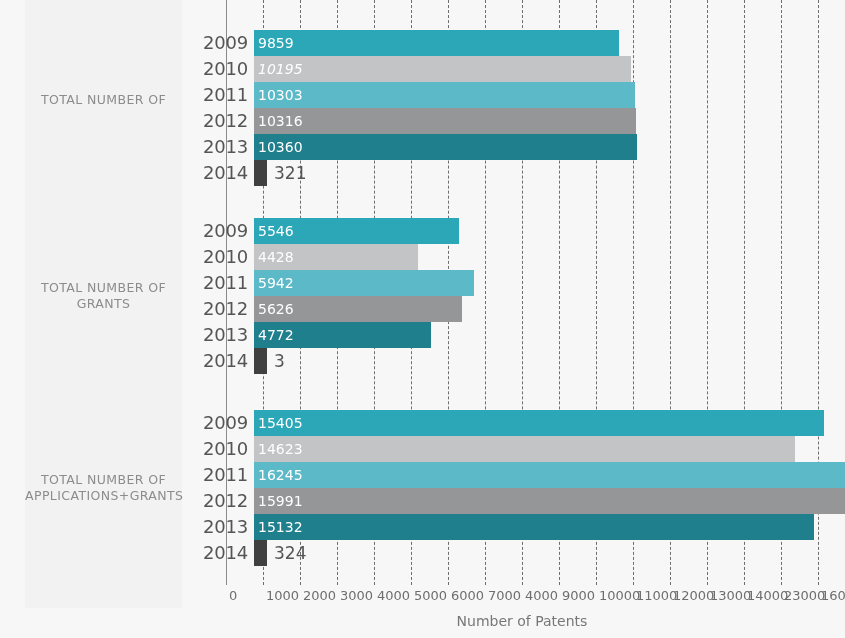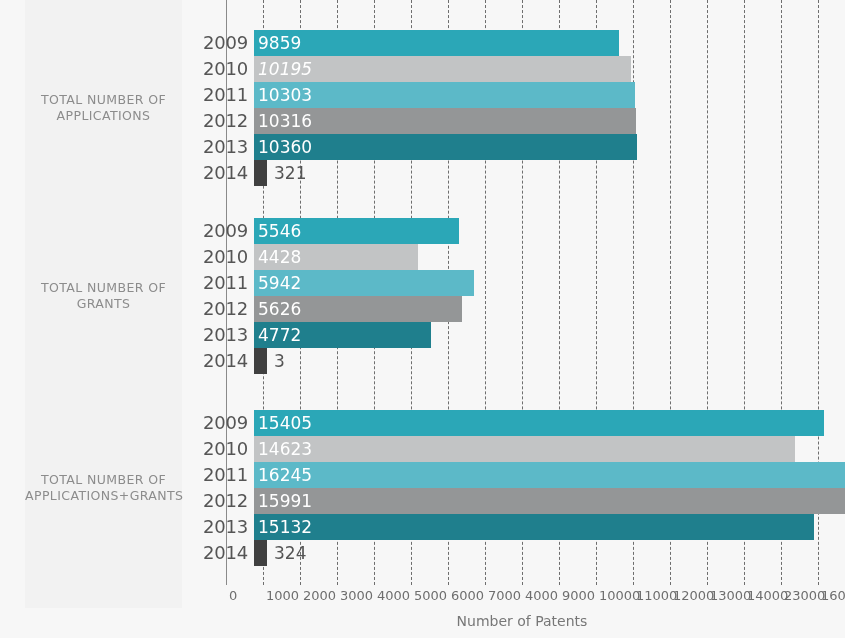--- a/index.html
+++ b/index.html
@@ -86,21 +86,21 @@
   .bar {
     position: absolute;
     left: 226px;
     top: 0;
     height: 26px;
   }
   .bar-value {
     position: absolute;
     top: 0;
     line-height: 26px;
-    font-size: 17px;
+    font-size: 14px;
     white-space: nowrap;
   }
   .bar-value.inside { color: #ffffff; }
   .bar-value.outside { color: #555555; font-size: 17px; }
 
   
   #axis-ticks {
     position: absolute;
     left: 0;
     top: 585px;
@@ -149,21 +149,20 @@
       <div class="gridline" style="left: 481px;"></div>
       <div class="gridline" style="left: 518px;"></div>
       <div class="gridline" style="left: 555px;"></div>
       <div class="gridline" style="left: 592px;"></div>
     </div>
 
   <div id="groups-layer">
       <div class="group" style="top: 30px; height: 156px;">
         <div class="group-label" style="top: 62px;">
           <div>TOTAL NUMBER OF</div>
-          <div>APPLICATIONS</div>
         </div>
         <div class="row" style="top: 0px;">
           <div class="row-year">2009</div>
           <div class="bar" style="width: 364.783px; background: rgb(43, 167, 183);"></div>
           <div class="bar-value inside" style="left: 230px;">9859</div>
         </div>
         <div class="row" style="top: 26px;">
           <div class="row-year">2010</div>
           <div class="bar" style="width: 377.215px; background: rgb(194, 196, 197);"></div>
           <div class="bar-value inside" style="left: 230px; font-style: italic;">10195</div>

